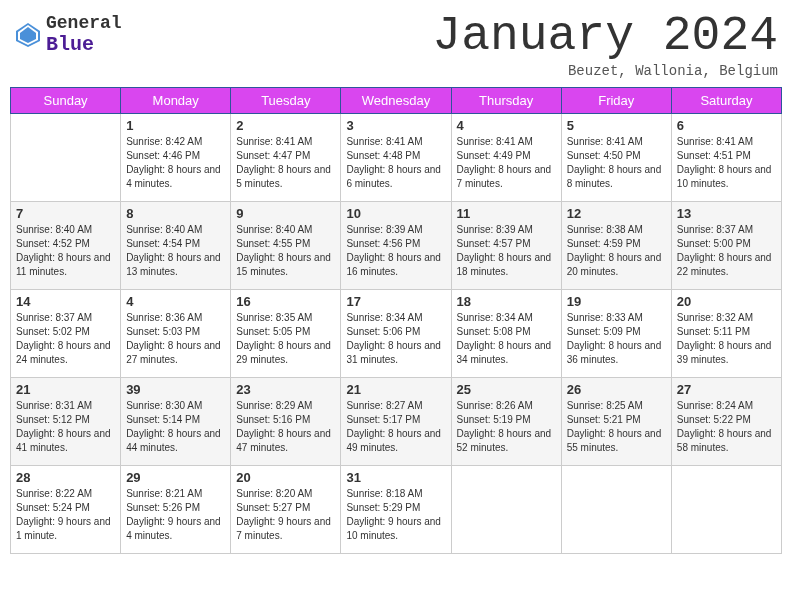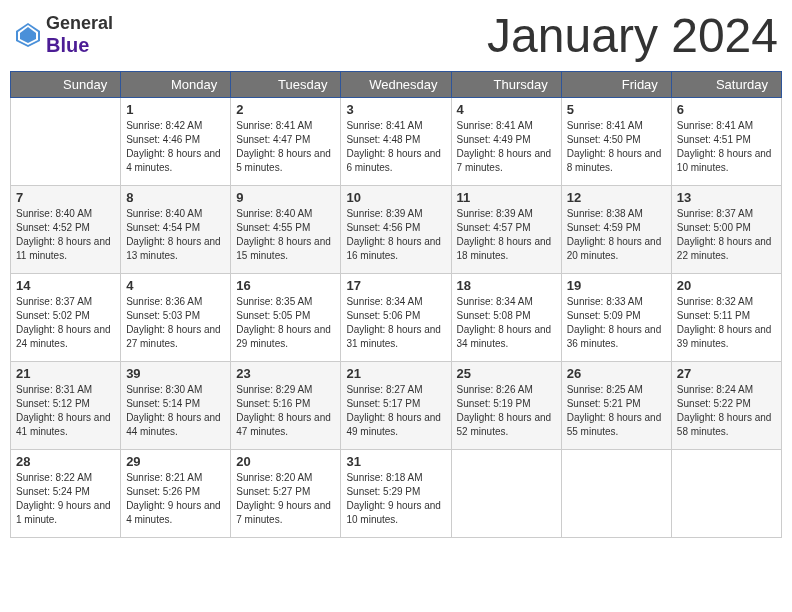--- a/index.html
+++ b/index.html
@@ -9,20 +9,21 @@
       width: 792px;
       min-height: 612px;
       padding: 10px;
     }
     .header {
       display: flex;
       justify-content: space-between;
       align-items: flex-start;
       margin-bottom: 8px;
       padding: 0 4px;
+      font-family: Liberation Mono, monospace;
     }
     .logo {
       display: flex;
       align-items: center;
       margin-top: 4px;
     }
     .logo-text {
       display: flex;
       flex-direction: column;
       line-height: 1.1;
@@ -54,23 +55,23 @@
     .subtitle {
       font-size: 14px;
       color: #555;
     }
     .calendar {
       width: 100%;
       border-collapse: collapse;
       font-size: 11px;
     }
     .calendar th {
-      background-color: #737373;
+      background-color: #d946ef;
       color: #fff;
-      text-align: right;
+      text-align: center;
       padding: 5px 13px;
       font-size: 13px;
       font-weight: normal;
       border: 1px solid #2e559a;
     }
     .calendar td {
       border: 1px solid #ccc;
       vertical-align: top;
       padding: 4px 5px;
       width: calc(100% / 7);
@@ -108,20 +109,21 @@
       <polygon points="14,4 24,11 24,19 14,24 4,19 4,11" fill="#fff"></polygon>
       <polygon points="14,6 22,12 22,18 14,22 6,18 6,12" fill="#4a90d9"></polygon>
     </svg>
     <div class="logo-text">
       <span class="logo-general">General</span>
       <span class="logo-blue">Blue</span>
     </div>
   </div>
   <div class="title-block">
     <div class="month-title">January 2024</div>
+    <div class="subtitle">Beuzet, Wallonia, Belgium</div>
   </div>
 </div>
 
 <table class="calendar">
   <thead>
     <tr>
       <th>Sunday</th>
       <th>Monday</th>
       <th>Tuesday</th>
       <th>Wednesday</th>

